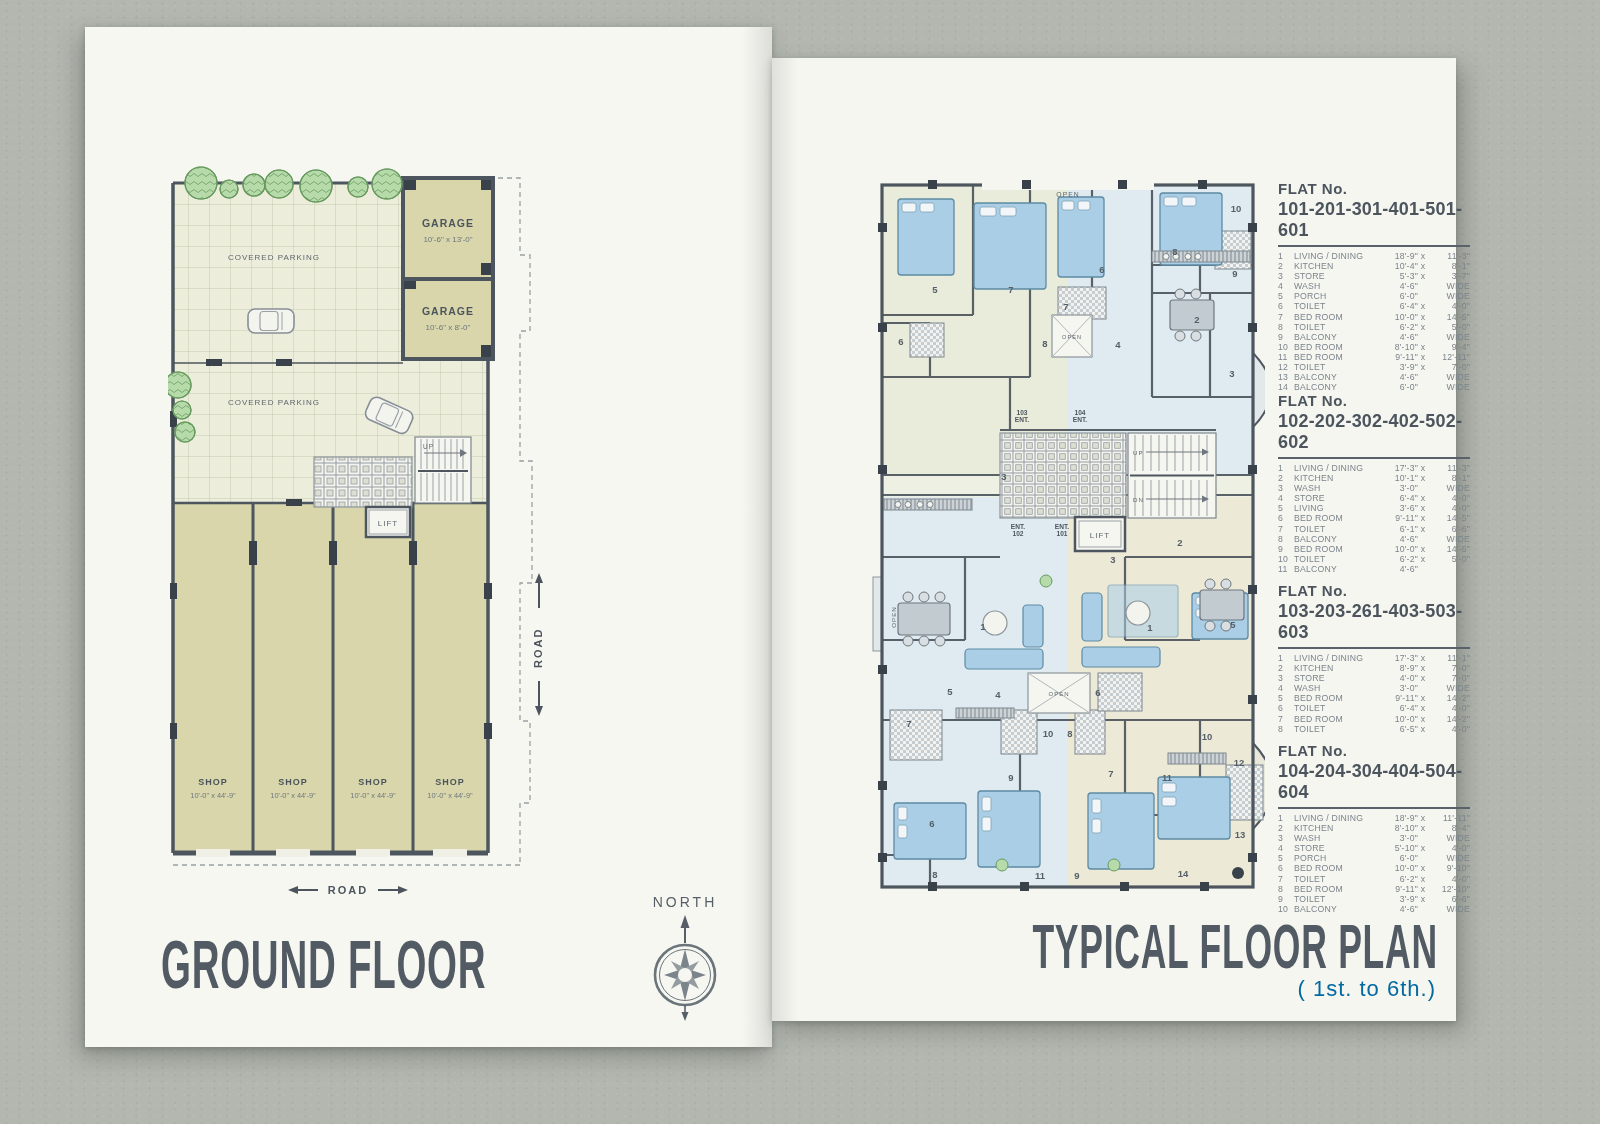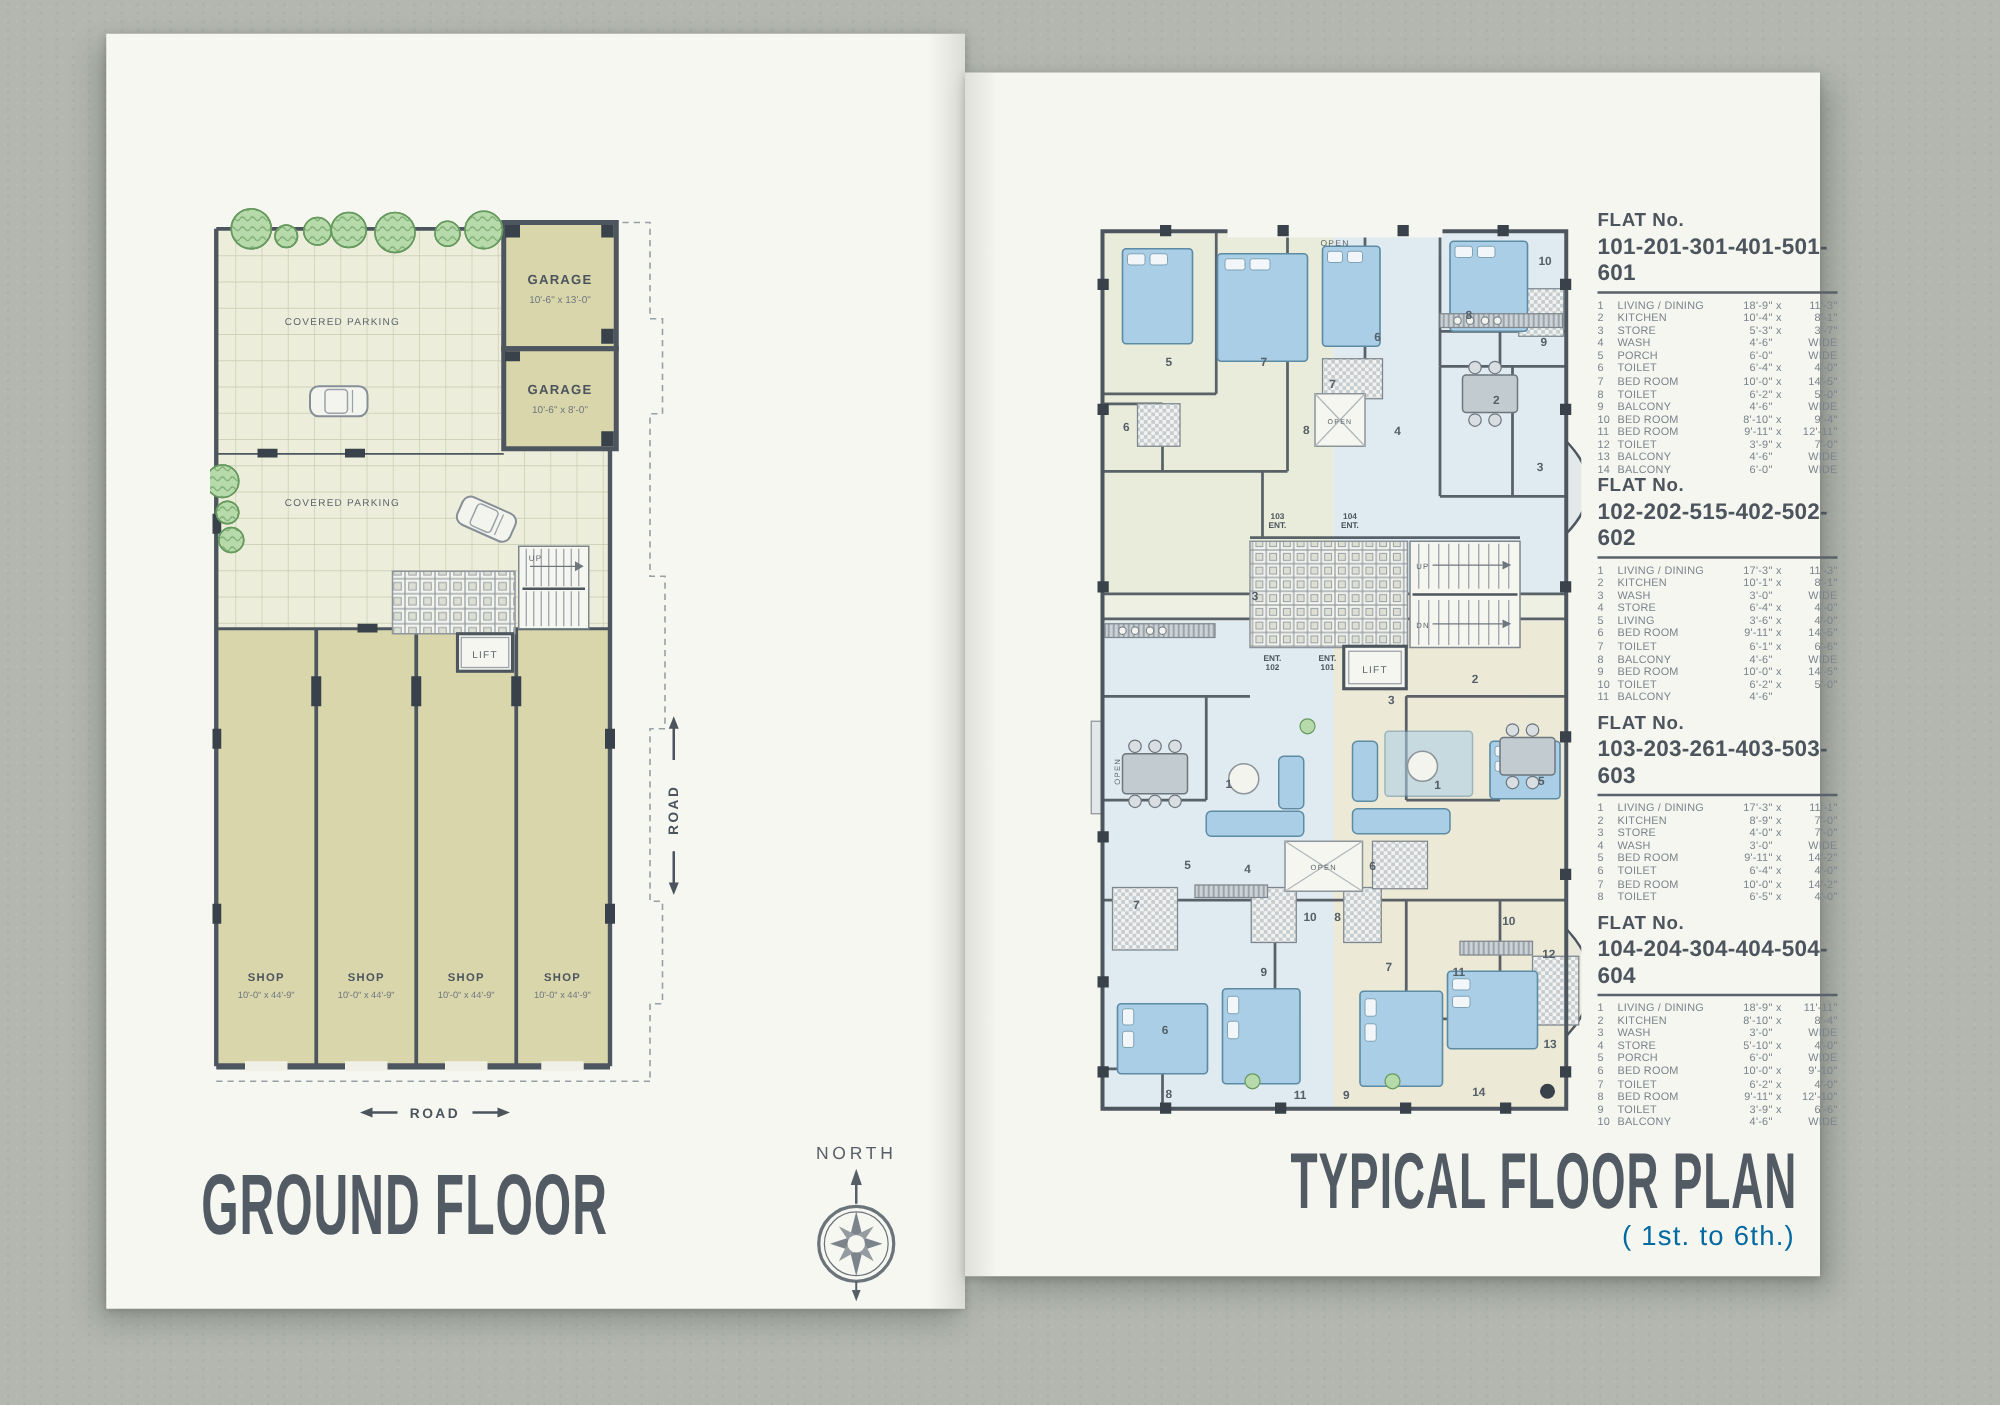--- a/index.html
+++ b/index.html
@@ -33,35 +33,35 @@
   .deco {
     font-weight:700; color:#525b63; white-space:nowrap;
     letter-spacing:1px;
   }
   .deco-left { left:76px; top:898px; font-size:52px; transform:scale(.74,1.32); transform-origin:left top; }
   .deco-right { right:18px; top:852px; font-size:48px; transform:scale(.74,1.32); transform-origin:right top; text-align:right; }
   .subtitle { right:20px; top:918px; font-size:22px; color:#0369a1; letter-spacing:1px; }
 
   
   .flat-col { left:506px; top:0; width:192px; }
-  .flat-block { position:absolute; left:0; width:192px; color:#4c555d; }
+  .flat-block { position:absolute; left:0; width:192px; color:#4c555d;margin-top:12px; }
   .flat-head { font-size:15px; font-weight:700; letter-spacing:.5px; }
   .flat-nums { font-size:18px; font-weight:700; letter-spacing:.2px; margin-top:2px; }
   .flat-rule { border-top:2px solid #59626a; margin:4px 0 4px; }
   .flat-rows { display:grid; grid-template-columns:16px 1fr 40px 10px 42px; row-gap:0;
     font-size:8.7px; line-height:10.1px; color:#7b848b; letter-spacing:.2px; }
   .flat-rows span { white-space:nowrap; }
   .c-d1 { text-align:right; } .c-x { text-align:center; } .c-d2 { text-align:right; }
 
   svg text { font-family:"Liberation Sans", sans-serif; }
   .lbl { fill:#5d666d; letter-spacing:1px; }
   .dim { fill:#6e777e; }
   .roomno { fill:#555f68; font-weight:bold; }
 
-  .compass-box { left:534px; top:880px; width:132px; height:150px; }
+  .compass-box { left:534px; top:860px; width:132px; height:150px; }
 </style>
 </head>
 <body>
 
 <div class="page page-left">
 
   <svg class="abs" style="left:83px; top:136px;" width="402" height="748" viewBox="0 0 402 748">
     <defs>
       <pattern id="pgrid" width="21" height="21" patternUnits="userSpaceOnUse">
         <path d="M21 0V21H0" fill="none" stroke="#c4cbae" stroke-width="1"></path>
@@ -631,21 +631,21 @@
           <span class="c-d2">WIDE</span>
           <span class="c-num">14</span>
           <span class="c-name">BALCONY</span>
           <span class="c-d1">6'-0"</span>
           <span class="c-x"></span>
           <span class="c-d2">WIDE</span>
         </div>
     </div>
     <div class="flat-block" style="top:322px">
       <div class="flat-head">FLAT No.</div>
-      <div class="flat-nums">102-202-515-402-502-602</div>
+      <div class="flat-nums">102-202-302-402-502-602</div>
       <div class="flat-rule"></div>
       <div class="flat-rows">
           <span class="c-num">1</span>
           <span class="c-name">LIVING / DINING</span>
           <span class="c-d1">17'-3"</span>
           <span class="c-x">x</span>
           <span class="c-d2">11'-3"</span>
           <span class="c-num">2</span>
           <span class="c-name">KITCHEN</span>
           <span class="c-d1">10'-1"</span>

